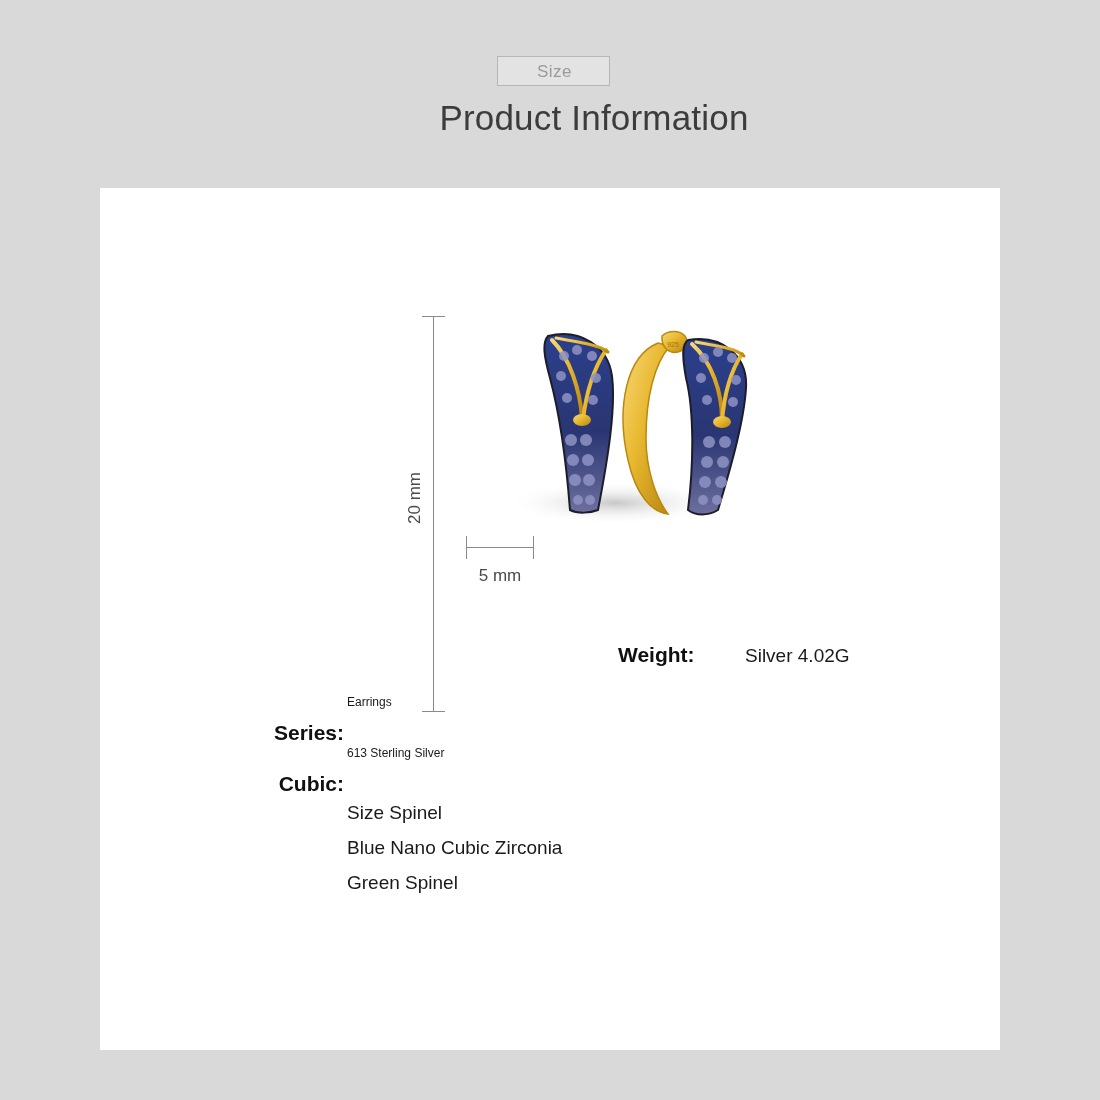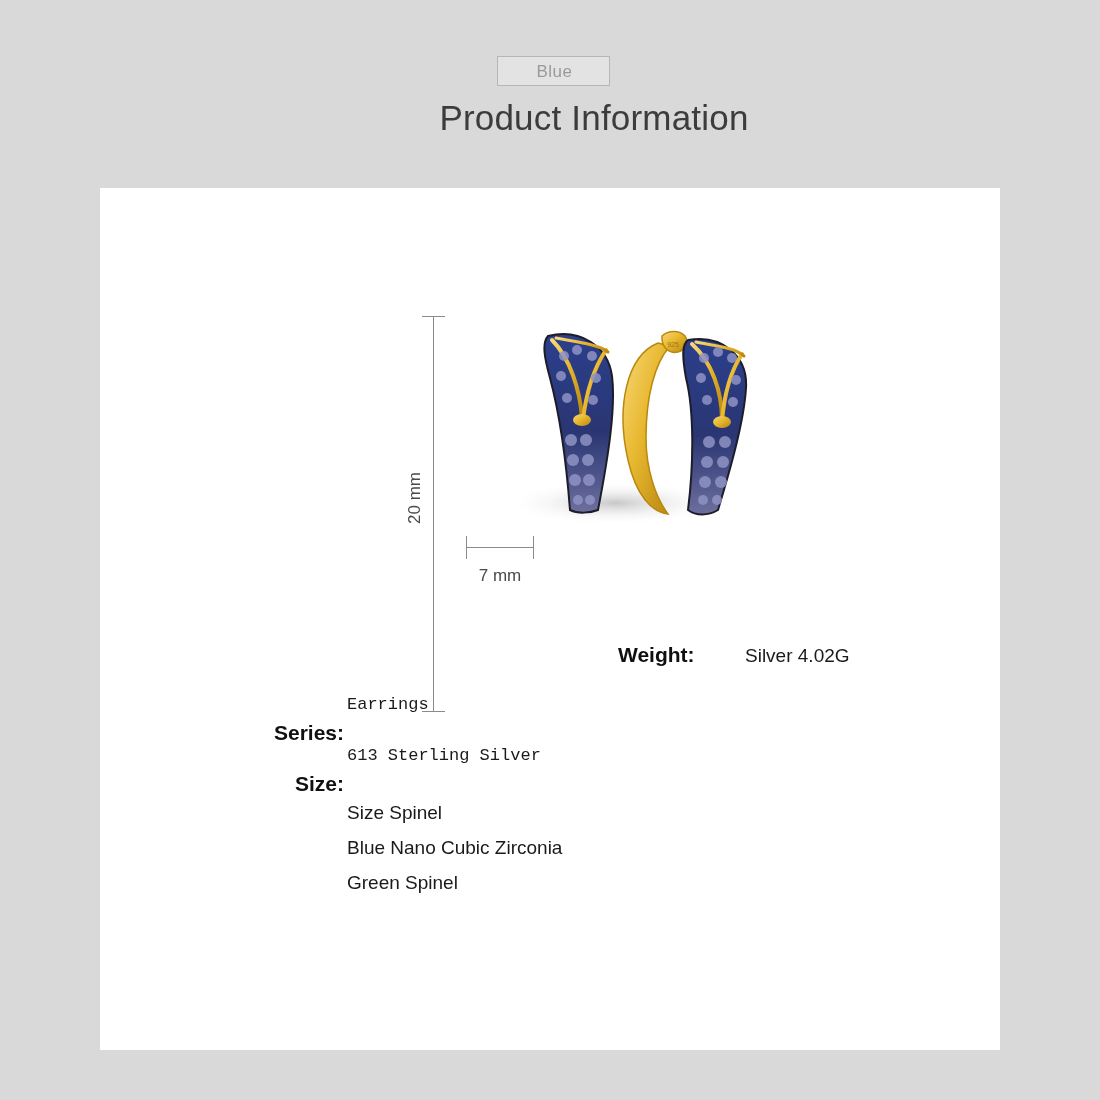--- a/index.html
+++ b/index.html
@@ -201,41 +201,40 @@
     font-size: 21px;
     font-weight: bold;
     color: #101010;
     margin-top: 28px;
   }
   .spec-row.stone .spec-key { top: 38px; }
   .spec-val {
     position: absolute;
     left: 247px;
     top: 2px;
-    font-size: 17px;
+    font-size: 12px;
     color: #1a1a1a;
-    font-family: Liberation Mono, monospace;
   }
   .spec-val-lines {
     position: absolute;
     left: 247px;
     top: 0px;
   }
   .spec-val-lines div {
     font-size: 19px;
     color: #1a1a1a;
     line-height: 35px;
   }
 </style>
 </head>
 <body>
 
 <div class="header">
   <div class="size-badge">
-    <div class="size-badge-label">Blue</div>
+    <div class="size-badge-label">Size</div>
   </div>
   <div class="page-title">Product Information</div>
 </div>
 
 <div class="card">
 
   <div class="product-area">
 
     <div class="dim-v">
       <div class="line"></div>
@@ -316,38 +315,38 @@
         <circle cx="273" cy="202" r="5"></circle>
           <circle cx="287" cy="202" r="5"></circle>
       </g>
     </svg>
 
     <div class="dim-h">
       <div class="line"></div>
       <div class="cap left"></div>
       <div class="cap right"></div>
     </div>
-    <div class="dim-h-label">7 mm</div>
+    <div class="dim-h-label">5 mm</div>
   </div>
 
   <div class="weight-row">
     <div class="weight-label">Weight:</div>
     <div class="weight-value">Silver 4.02G</div>
   </div>
 
   <div class="spec-table">
 
     <div class="spec-row">
       <div class="spec-key">Series:</div>
       <div class="spec-val">Earrings</div>
     </div>
 
 
     <div class="spec-row">
-      <div class="spec-key">Size:</div>
+      <div class="spec-key">Cubic:</div>
       <div class="spec-val">613 Sterling Silver</div>
     </div>
 
     <div class="spec-row stone">
       <div class="spec-val-lines">
         <div>Size Spinel</div>
         <div>Blue Nano Cubic Zirconia</div>
         <div>Green Spinel</div>
       </div>
     </div>

